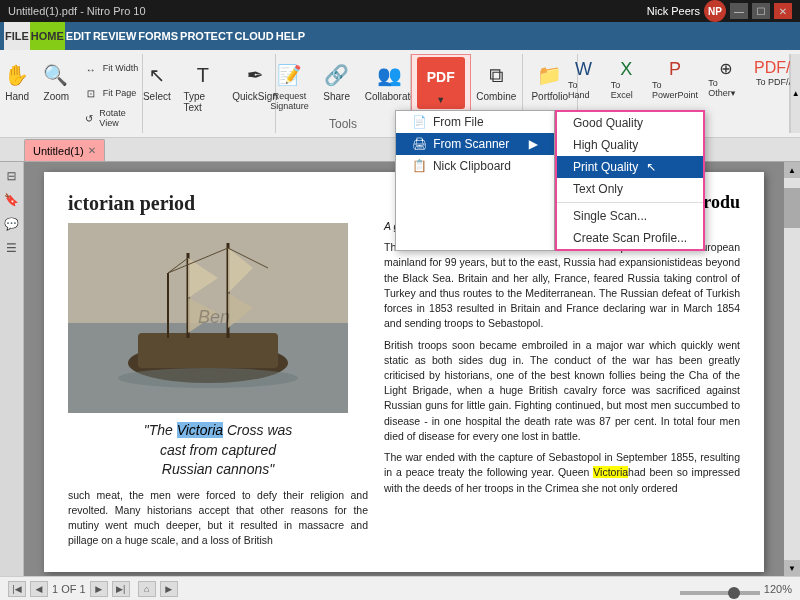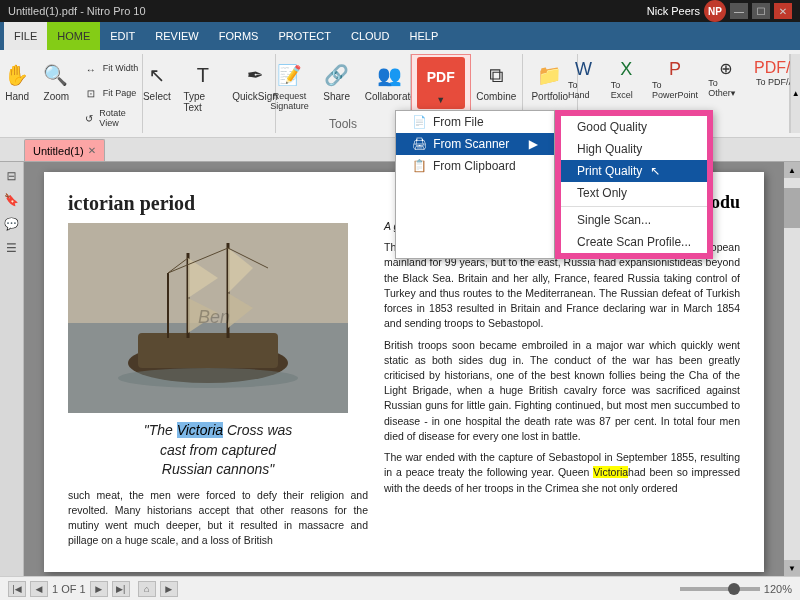--- a/index.html
+++ b/index.html
@@ -27,24 +27,24 @@
 
     
     .menu-bar {
       background: #2c5f8a;
       display: flex;
       align-items: center;
       height: 28px;
       padding: 0 4px;
     }
     .menu-tab {
-      padding: 4px 10px;
+      padding: 4px 1px;
       color: white;
       font-size: 11px;
-      font-weight: normal;
+      font-weight: bold;
       cursor: pointer;
       height: 28px;
       display: flex;
       align-items: center;
     }
     .menu-tab.active {
       background: #e8e8e8;
       color: #333;
     }
 
@@ -149,21 +149,21 @@
       display: flex;
       align-items: center;
       gap: 6px;
       color: #333;
     }
     .dropdown-menu .menu-item.sub-trigger {
       justify-content: space-between;
     }
     .dropdown-sub {
       background: white;
-      border: 6px solid #ec4899;
+      border: 2px solid #ec4899;
       box-shadow: 2px 2px 8px rgba(0,0,0,0.3);
       min-width: 140px;
       font-size: 12px;
       margin-left: 0;
     }
     .dropdown-sub .menu-item {
       padding: 4px 16px;
       cursor: pointer;
       color: #333;
       display: flex;
@@ -267,21 +267,21 @@
       border-top: 1px solid #ccc;
       height: 24px;
       display: flex;
       align-items: center;
       justify-content: space-between;
       padding: 0 8px;
       font-size: 11px;
       color: #555;
     }
     .status-left { display: flex; align-items: center; gap: 4px; }
-    .status-right { display: flex; align-items: center; gap: 4px; }
+    .status-right { display: flex; align-items: flex-end; gap: 4px; }
     .nav-btn {
       width: 18px; height: 16px;
       background: #ddd; border: 1px solid #bbb;
       display: flex; align-items: center; justify-content: center;
       font-size: 9px; cursor: pointer;
     }
     .zoom-slider { width: 80px; height: 4px; background: #aaa; position: relative; }
     .zoom-thumb { position: absolute; top: -4px; left: 60%; width: 12px; height: 12px; background: #555; border-radius: 50%; }
 
     
@@ -546,21 +546,21 @@
     </div>
     <div class="menu-item sub-trigger" style="background:#1155a0;color:white;">
       <span style="display:flex;align-items:center;gap:6px;">
         <span>🖨</span>
         <span>From Scanner</span>
       </span>
       <span>▶</span>
     </div>
     <div class="menu-item">
       <span>📋</span>
-      <span>From Clipboard</span>
+      <span>Nick Clipboard</span>
     </div>
   </div>
 
   <div class="dropdown-sub">
     <div class="menu-item">Good Quality</div>
     <div class="menu-item">High Quality</div>
     <div class="menu-item highlighted" style="background:#1155a0;color:white;">
       Print Quality
       <span style="margin-left:4px;">↖</span>
     </div>

